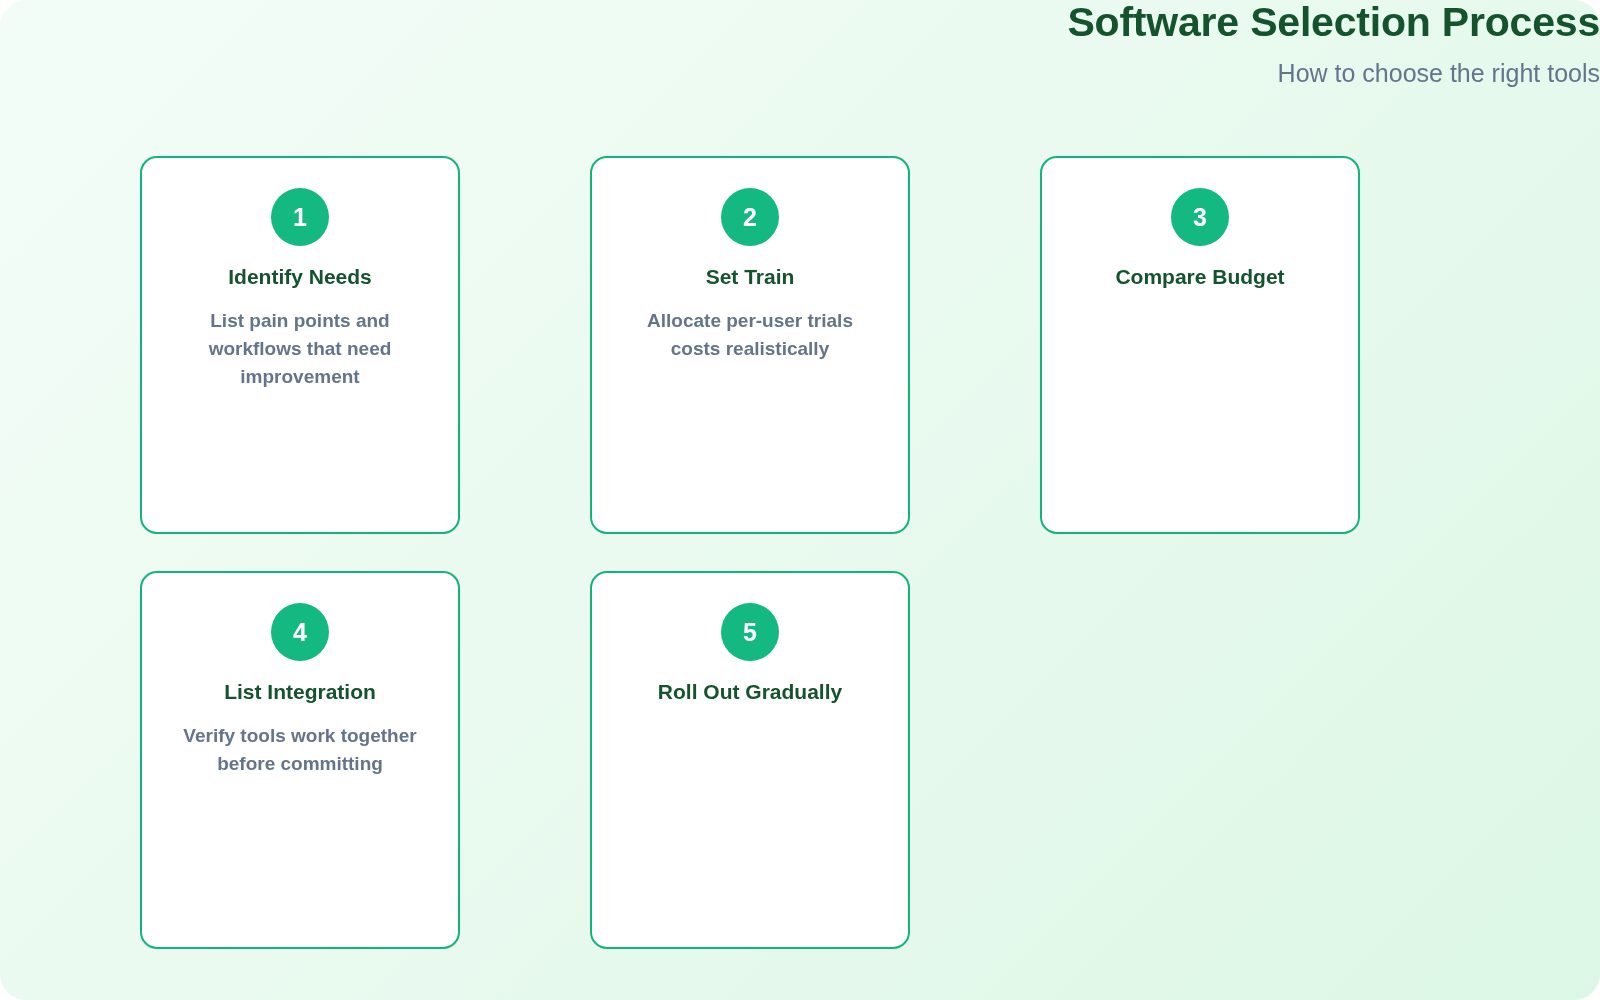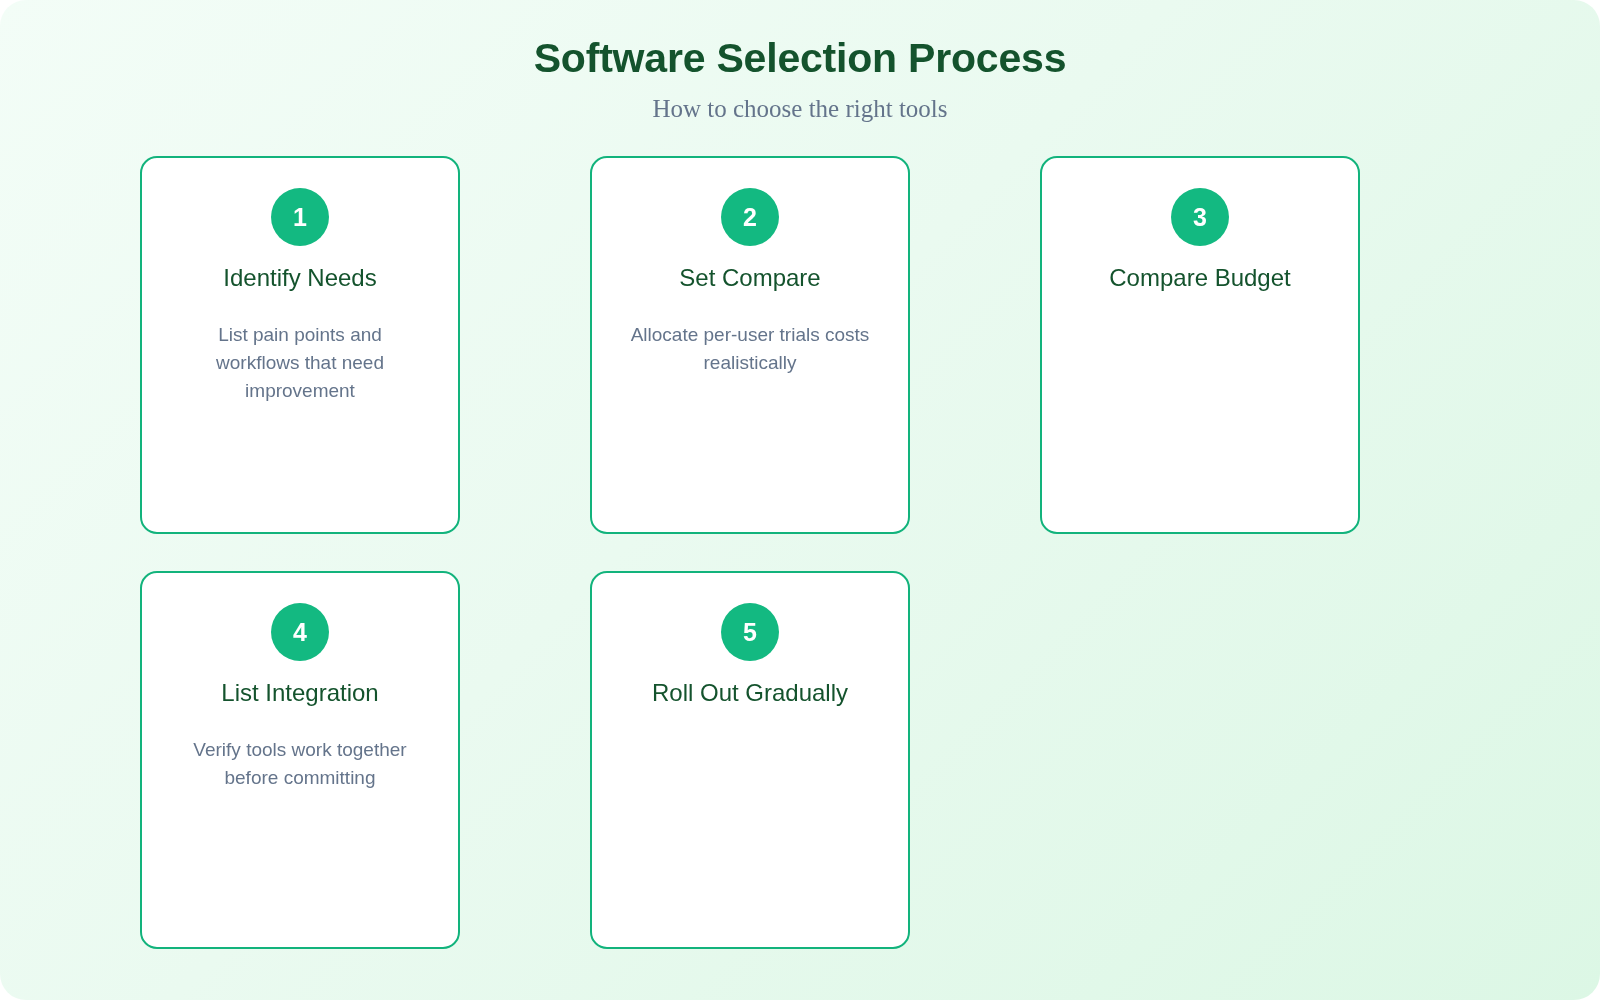--- a/index.html
+++ b/index.html
@@ -20,39 +20,37 @@
     position: relative;
     width: 1600px;
     height: 1000px;
     border-radius: 26px;
     overflow: hidden;
     background: linear-gradient(135deg, #f3fdf7 0%, #eafaf0 45%, #dcf7e5 100%);
   }
 
   
   .header {
-    padding-top: 36px;
-    text-align: center;
+    text-align: right;
   }
 
   .page-title {
     font-size: 41px;
     font-weight: bold;
     color: #14532d;
     letter-spacing: -0.2px;
     line-height: 1.12;
   }
 
   .page-subtitle {
     margin-top: 12px;
     font-size: 25px;
     font-weight: normal;
     color: #64748b;
     line-height: 1.2;
-    font-family: Liberation Serif, serif;
   }
 
   
   .grid {
     position: absolute;
     top: 156px;
     left: 140px;
     width: 1238px;
     display: grid;
     grid-template-columns: repeat(3, 320px);
@@ -83,31 +81,31 @@
     font-weight: bold;
     display: flex;
     align-items: center;
     justify-content: center;
     line-height: 1;
     flex: 0 0 auto;
   }
 
   .card-title {
     margin-top: 18px;
-    font-size: 24px;
-    font-weight: normal;
+    font-size: 21px;
+    font-weight: bold;
     color: #14532d;
     text-align: center;
     line-height: 1.2;
   }
 
   .card-desc {
-    margin-top: 28px;
+    margin-top: 18px;
     font-size: 19px;
-    font-weight: normal;
+    font-weight: bold;
     color: #64748b;
     text-align: center;
     line-height: 1.48;
     max-width: 250px;
   }
 </style>
 </head>
 <body>
 
 <div class="page">
@@ -120,21 +118,21 @@
   <div class="grid">
 
     <div class="card">
       <div class="step-badge">1</div>
       <div class="card-title">Identify Needs</div>
       <div class="card-desc">List pain points and workflows that need improvement</div>
     </div>
 
     <div class="card">
       <div class="step-badge">2</div>
-      <div class="card-title">Set Compare</div>
+      <div class="card-title">Set Train</div>
       <div class="card-desc">Allocate per-user trials costs realistically</div>
     </div>
 
     <div class="card">
       <div class="step-badge">3</div>
       <div class="card-title">Compare Budget</div>
     </div>
 
     <div class="card">
       <div class="step-badge">4</div>

